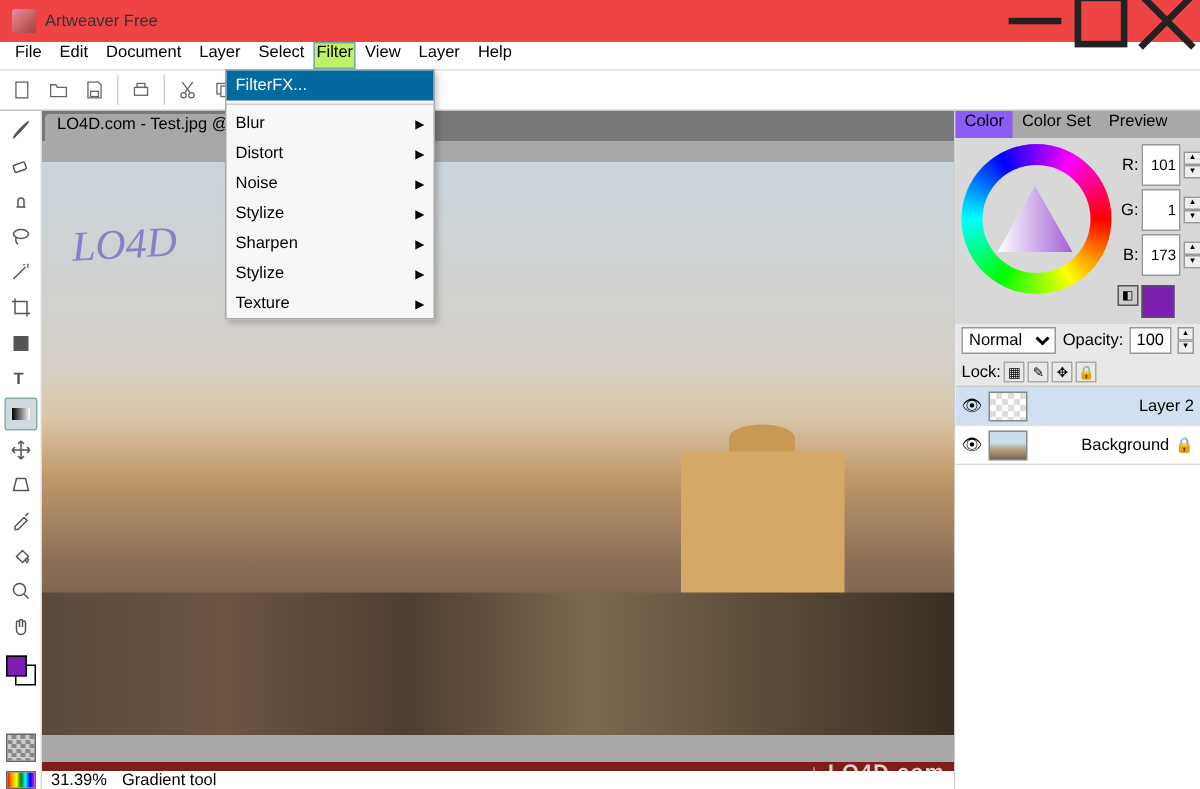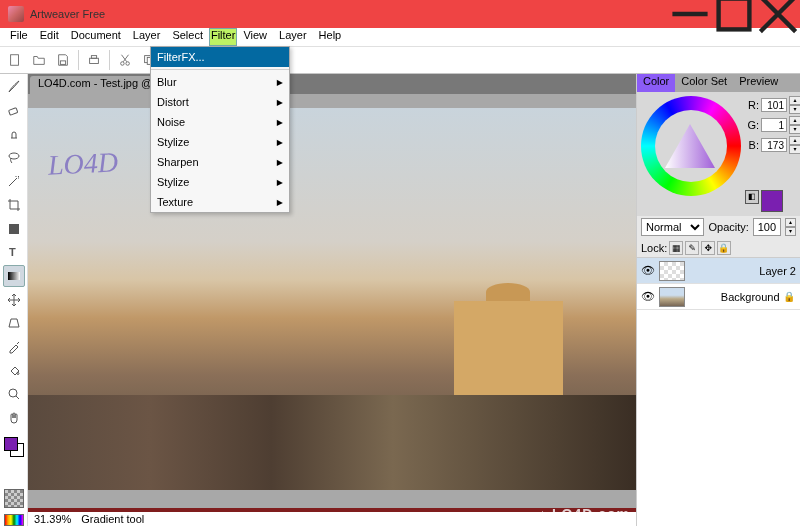--- a/index.html
+++ b/index.html
@@ -59,37 +59,37 @@
 
 .canvaswrap { flex: 1; background: #787878; position: relative; display: flex; flex-direction: column; }
 .doc-tab { height: 18px; background: #a8a8a8; color: #000; padding: 1px 8px; display: inline-block; border-top-left-radius: 3px; border-top-right-radius: 3px; margin: 2px 0 0 2px; width: fit-content; }
 .canvas { flex:1; background: #a8a8a8; position: relative; overflow: hidden; }
 .photo { position:absolute; top: 14px; left: 0; right: 0; bottom: 18px; background: linear-gradient(to bottom, #c9d4dc 0%, #d5d0c8 35%, #d8c5a6 45%, #c09868 55%, #8a6f58 70%, #6a5a4a 85%, #4a3a2e 100%); }
 .buildings { position:absolute; bottom:0; left:0; right:0; height:55%; }
 .tower { position:absolute; right:12%; bottom:30%; width:18%; height:60%; background:#d4a866; }
 .tower::before { content:''; position:absolute; top:-18px; left:30%; width:40%; height:18px; background:#c89855; border-radius: 50% 50% 0 0; }
 .row-bldg { position:absolute; bottom:0; left:0; right:0; height:45%; background: linear-gradient(to right, #5a4a3e 0%, #6b5545 20%, #4e3e32 40%, #7a6850 60%, #3a2e24 100%); }
 .scribble { position:absolute; top:40px; left:20px; font-family: cursive; font-size: 28px; color: #8b7fc4; transform: rotate(-3deg); font-style: italic; }
-.statusbar { height: 18px; background: #fff; border-top: 4px solid #7f1d1d; display: flex; align-items: center; padding: 0 6px; gap: 10px; color: #000; }
+.statusbar { height: 18px; background: #fff; border-top: 6px solid #7f1d1d; display: flex; align-items: center; padding: 0 6px; gap: 10px; color: #000; }
 
 
 .rightcol { width: 164px; background: #fff; display: flex; flex-direction: column; border-left: 1px solid #ccc; }
 .panel-tabs { height: 18px; background: #a8a8a8; display: flex; }
 .panel-tabs .ptab { padding: 1px 6px; color: #000; }
 .panel-tabs .ptab.active { background: #8b5cf6; }
 
 .color-panel { height: 124px; background: #d8d8d8; display: flex; padding: 4px; }
 .color-wheel { width: 100px; height: 100px; position: relative; }
 .wheel-ring { width: 100px; height: 100px; border-radius: 50%; background: conic-gradient(from 90deg, red, yellow, lime, cyan, blue, magenta, red); position: relative; }
 .wheel-ring::after { content:''; position:absolute; inset:14px; border-radius:50%; background:#d8d8d8; }
 .tri2 { position:absolute; top: 28px; left: 24px; width: 50px; height: 44px; background: linear-gradient(to right, #fff, #a060d8); clip-path: polygon(50% 0, 100% 100%, 0 100%); }
 .rgb-col { flex:1; display: flex; flex-direction: column; gap: 2px; padding-left: 4px; }
 .rgb-row { display: flex; align-items: center; gap: 2px; }
 .rgb-row .lbl { width: 14px; text-align: right; }
-.rgb-row input { width: 26px; height: 14px; border: 1px solid #999; font-size: 10px; text-align: right; padding-right: 2px; }
+.rgb-row input { width: 26px; height: 28px; border: 1px solid #999; font-size: 10px; text-align: right; padding-right: 2px; }
 .cur-color { margin-top: auto; display:flex; gap:2px; }
 .cur-color .sw { width: 22px; height: 22px; border: 1px solid #555; }
 
 .layers-panel { flex:1; background: #fff; display:flex; flex-direction:column; }
 .layer-opts { height: 22px; display: flex; align-items: center; padding: 0 4px; gap: 4px; background:#e8e8e8; }
 .layer-opts select { height: 18px; border: 1px solid #999; background:#fff; font-size: 11px; width: 68px; }
 .lock-row { height: 20px; display:flex; align-items:center; padding: 0 4px; gap: 2px; background:#e8e8e8; border-bottom:1px solid #ccc; }
 .lock-ic { width:14px; height:14px; border:1px solid #aaa; display:flex; align-items:center; justify-content:center; font-size:9px; }
 .layer-list { flex:1; background:#fff; }
 .layer-row { height: 26px; display:flex; align-items:center; border-bottom:1px solid #e0e0e0; padding: 0 4px; gap: 4px; }

